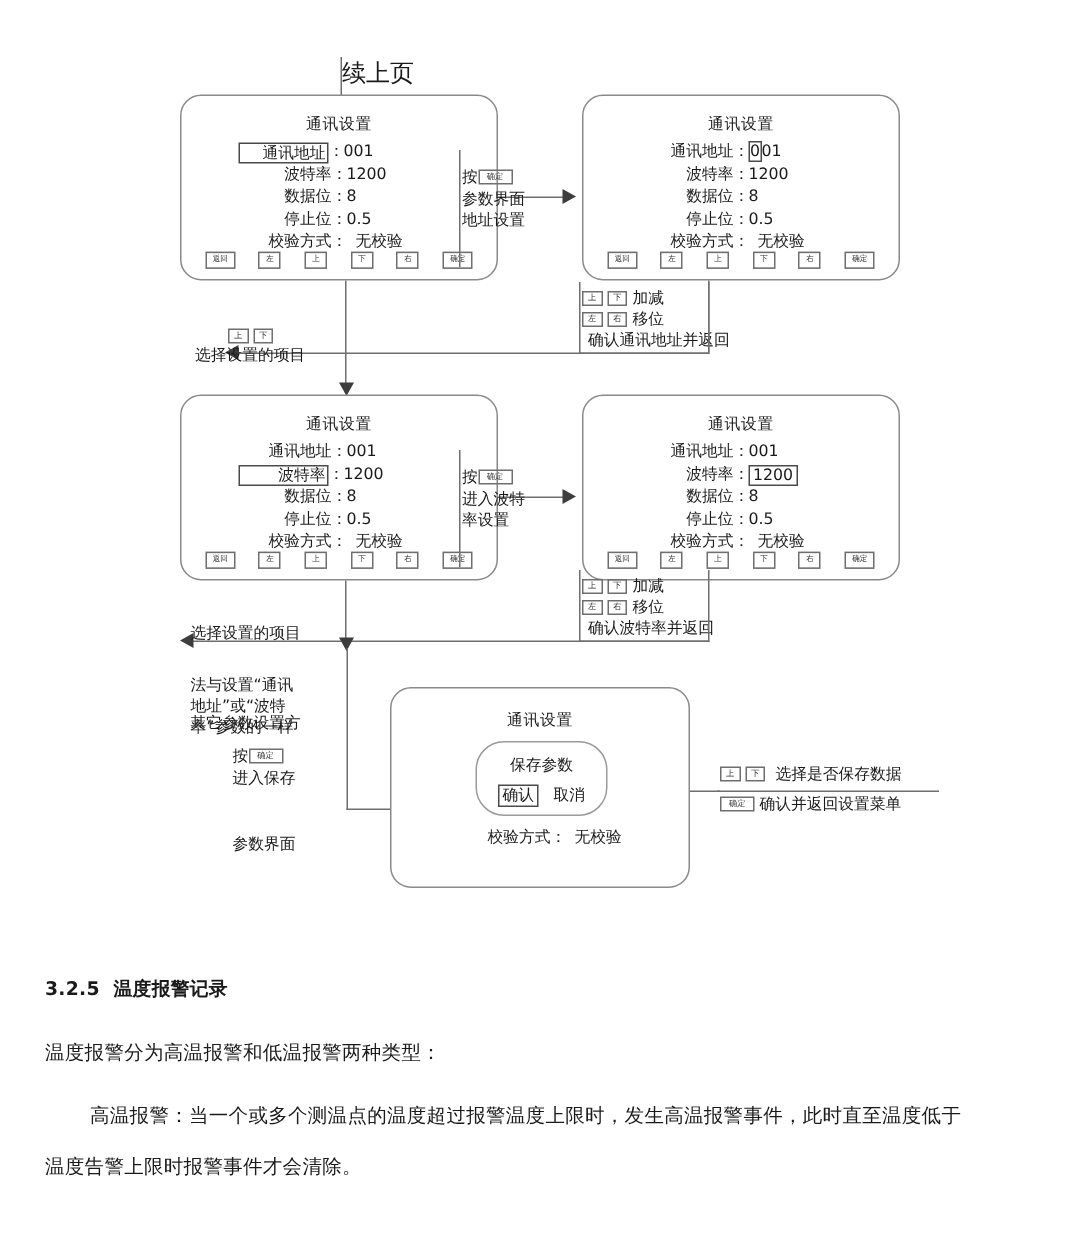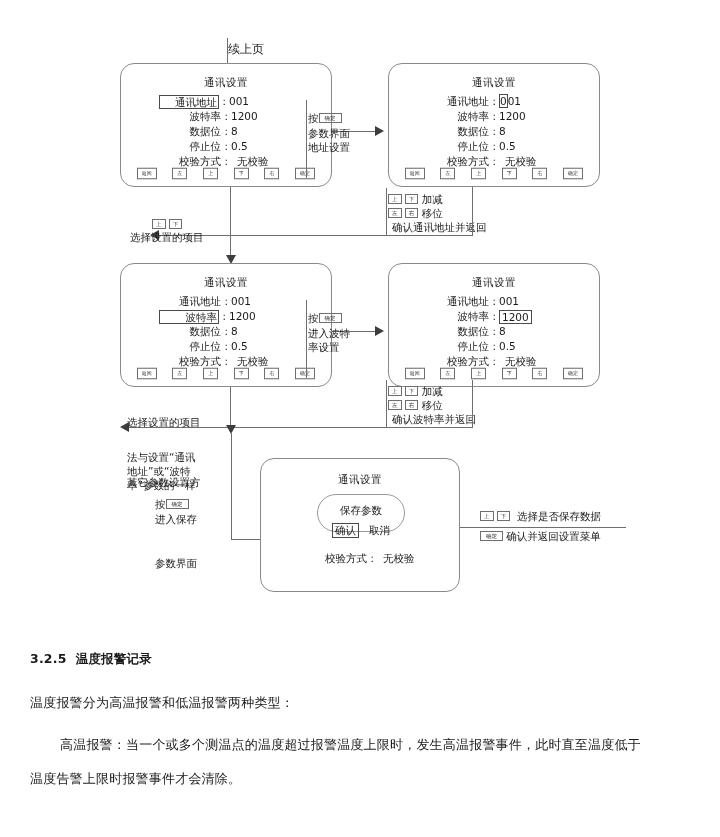--- a/index.html
+++ b/index.html
@@ -166,21 +166,21 @@
     line-height:18px;
     letter-spacing:.2px;
     white-space:nowrap;
   }
 </style>
 </head>
 <body>
 
 <div id="stage">
 
-  <div class="note" style="left:228px;top:42px;font-size:12px;">续上页</div>
+  <div class="note" style="left:228px;top:42px;font-size:16px;">续上页</div>
   <div class="ln v" style="left:227px;top:38px;height:26px;"></div>
 
   <div class="panel" style="left:120px;top:63px;width:212px;height:124px;">
     <div class="panel-title" style="top:12px;">通讯设置</div>
     <div class="rows" style="top:30px;padding-left:38px;">
       <div class="row">
         <span class="lbl boxed">通讯地址</span>
         <span class="colon">：</span>
         <span class="val">001</span>
       </div>
@@ -384,21 +384,21 @@
   <div class="note" style="left:155px;top:556px;">参数界面</div>
 
   <div class="ln v" style="left:230px;top:387px;height:45px;"></div>
   <div class="arrow-d" style="left:226px;top:425px;"></div>
   <div class="ln v" style="left:231px;top:432px;height:108px;"></div>
   <div class="ln h" style="left:231px;top:539px;width:105px;"></div>
   <div class="arrow-r" style="left:332px;top:534px;"></div>
 
   <div class="panel" style="left:260px;top:458px;width:200px;height:134px;">
     <div class="panel-title" style="top:14px;">通讯设置</div>
-    <div class="dlgbox" style="left:56px;top:35px;width:88px;height:38px;border-radius:19px;">
+    <div class="dlgbox" style="left:56px;top:35px;width:88px;height:50px;border-radius:19px;">
       <div class="dtitle">保存参数</div>
       <div class="dbtns"><span class="sel">确认</span><span class="unsel">取消</span></div>
     </div>
     <div class="row" style="position:absolute;left:44px;top:92px;">
       <span class="lbl">校验方式</span>
       <span class="colon">：</span>
       <span class="val" style="margin-left:6px;">无校验</span>
     </div>
   </div>
 

